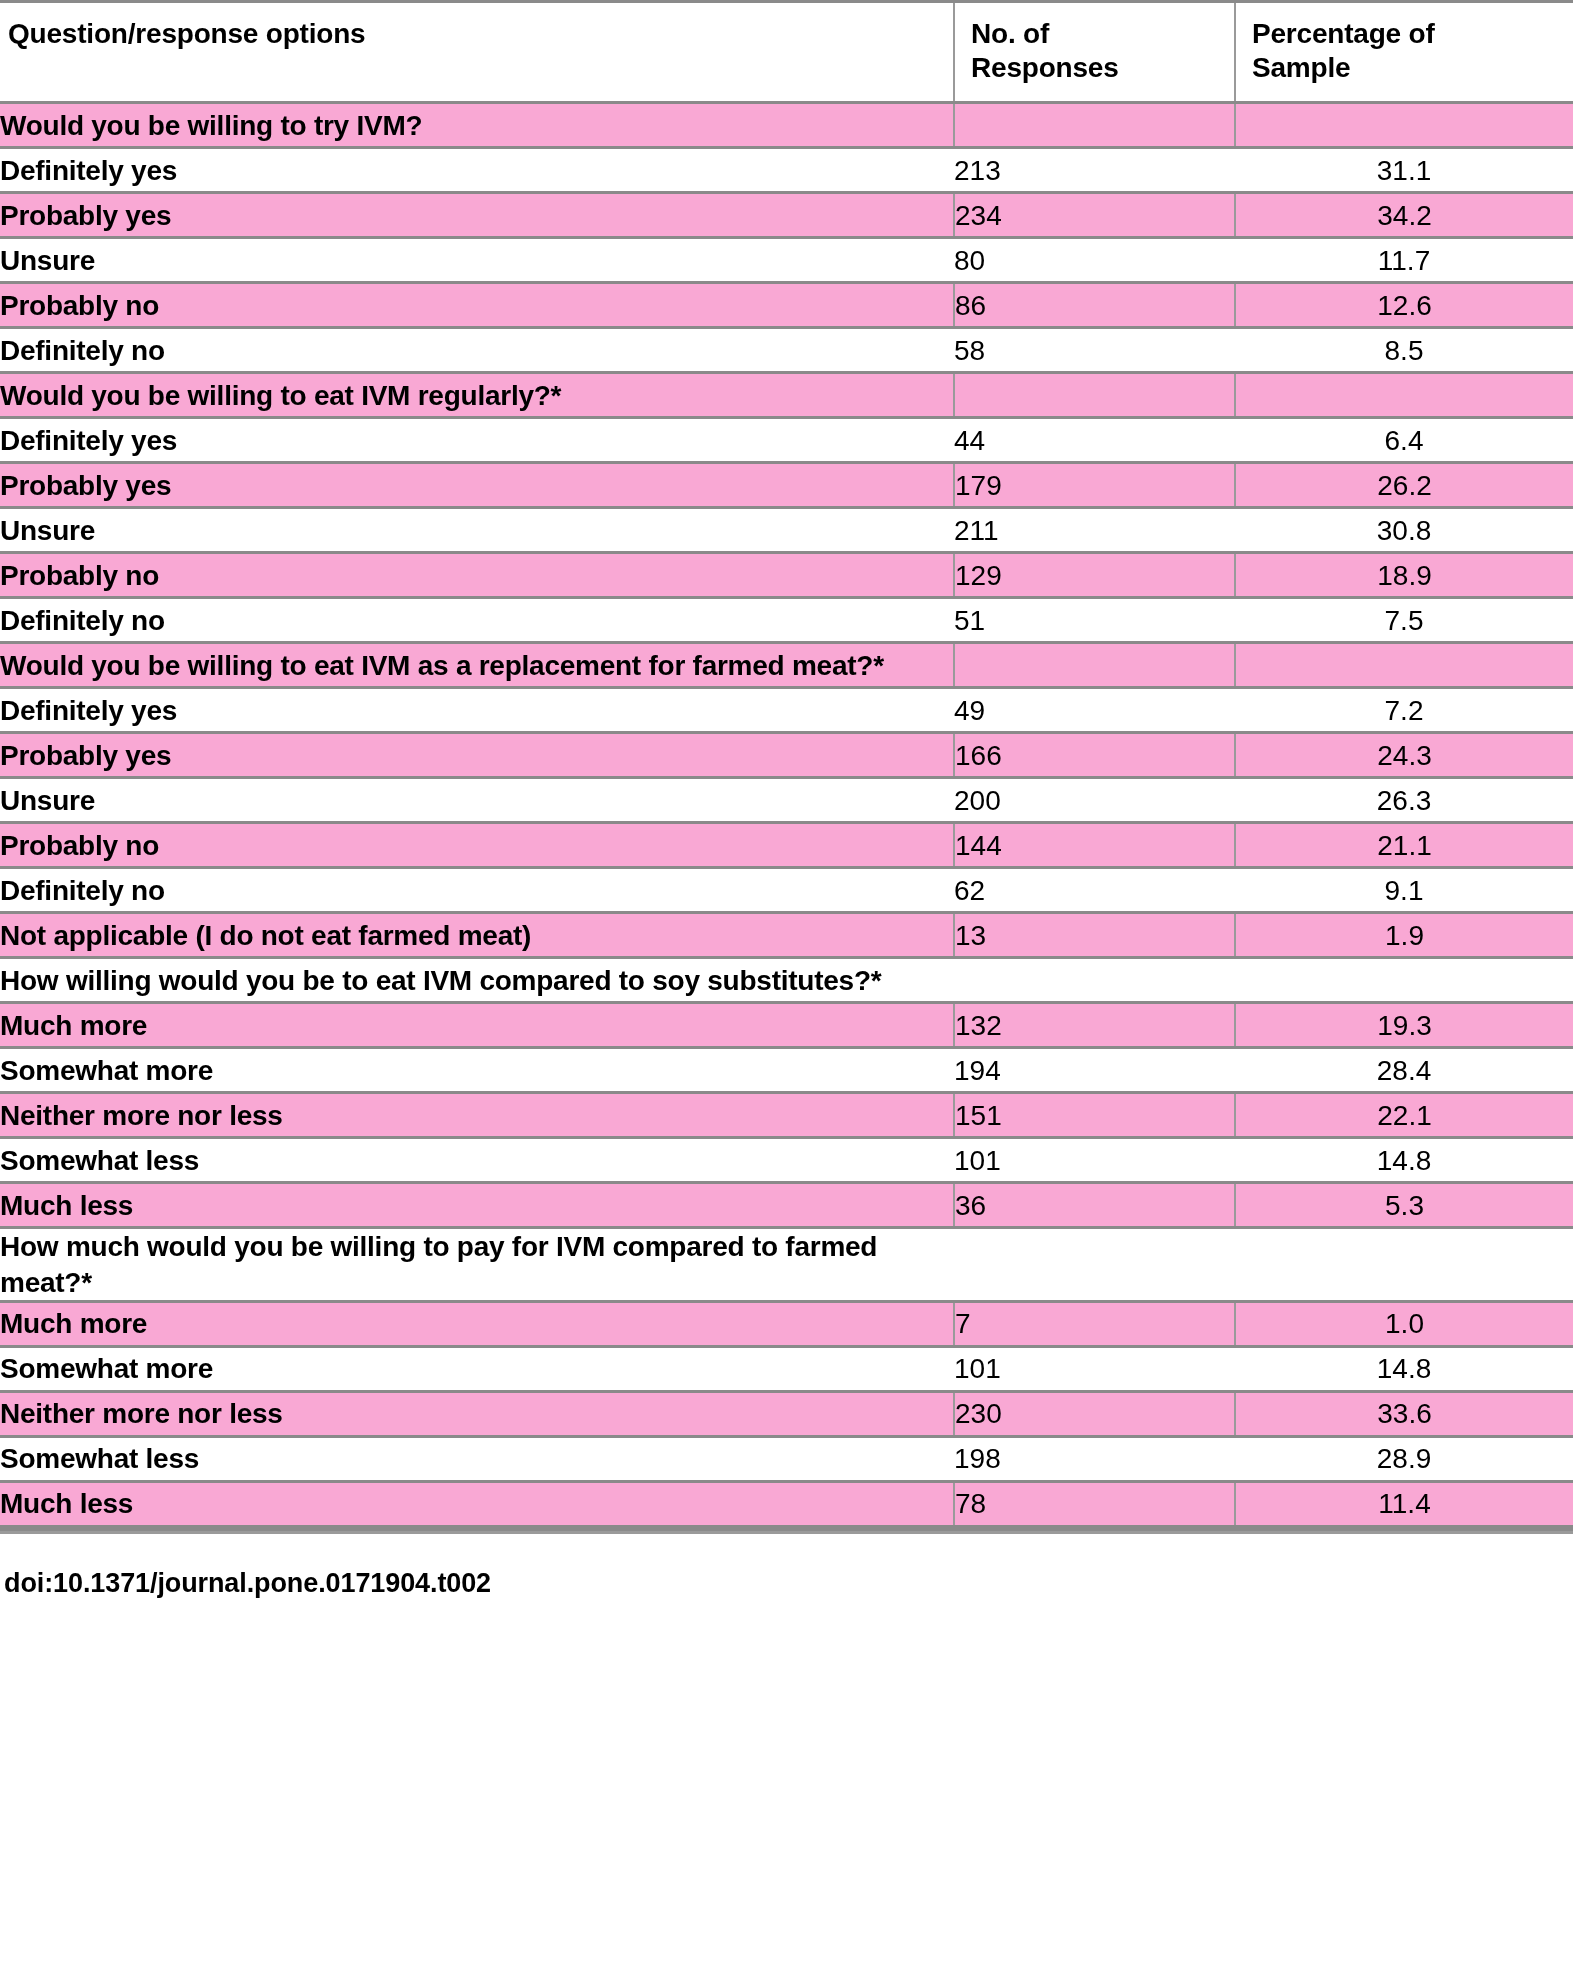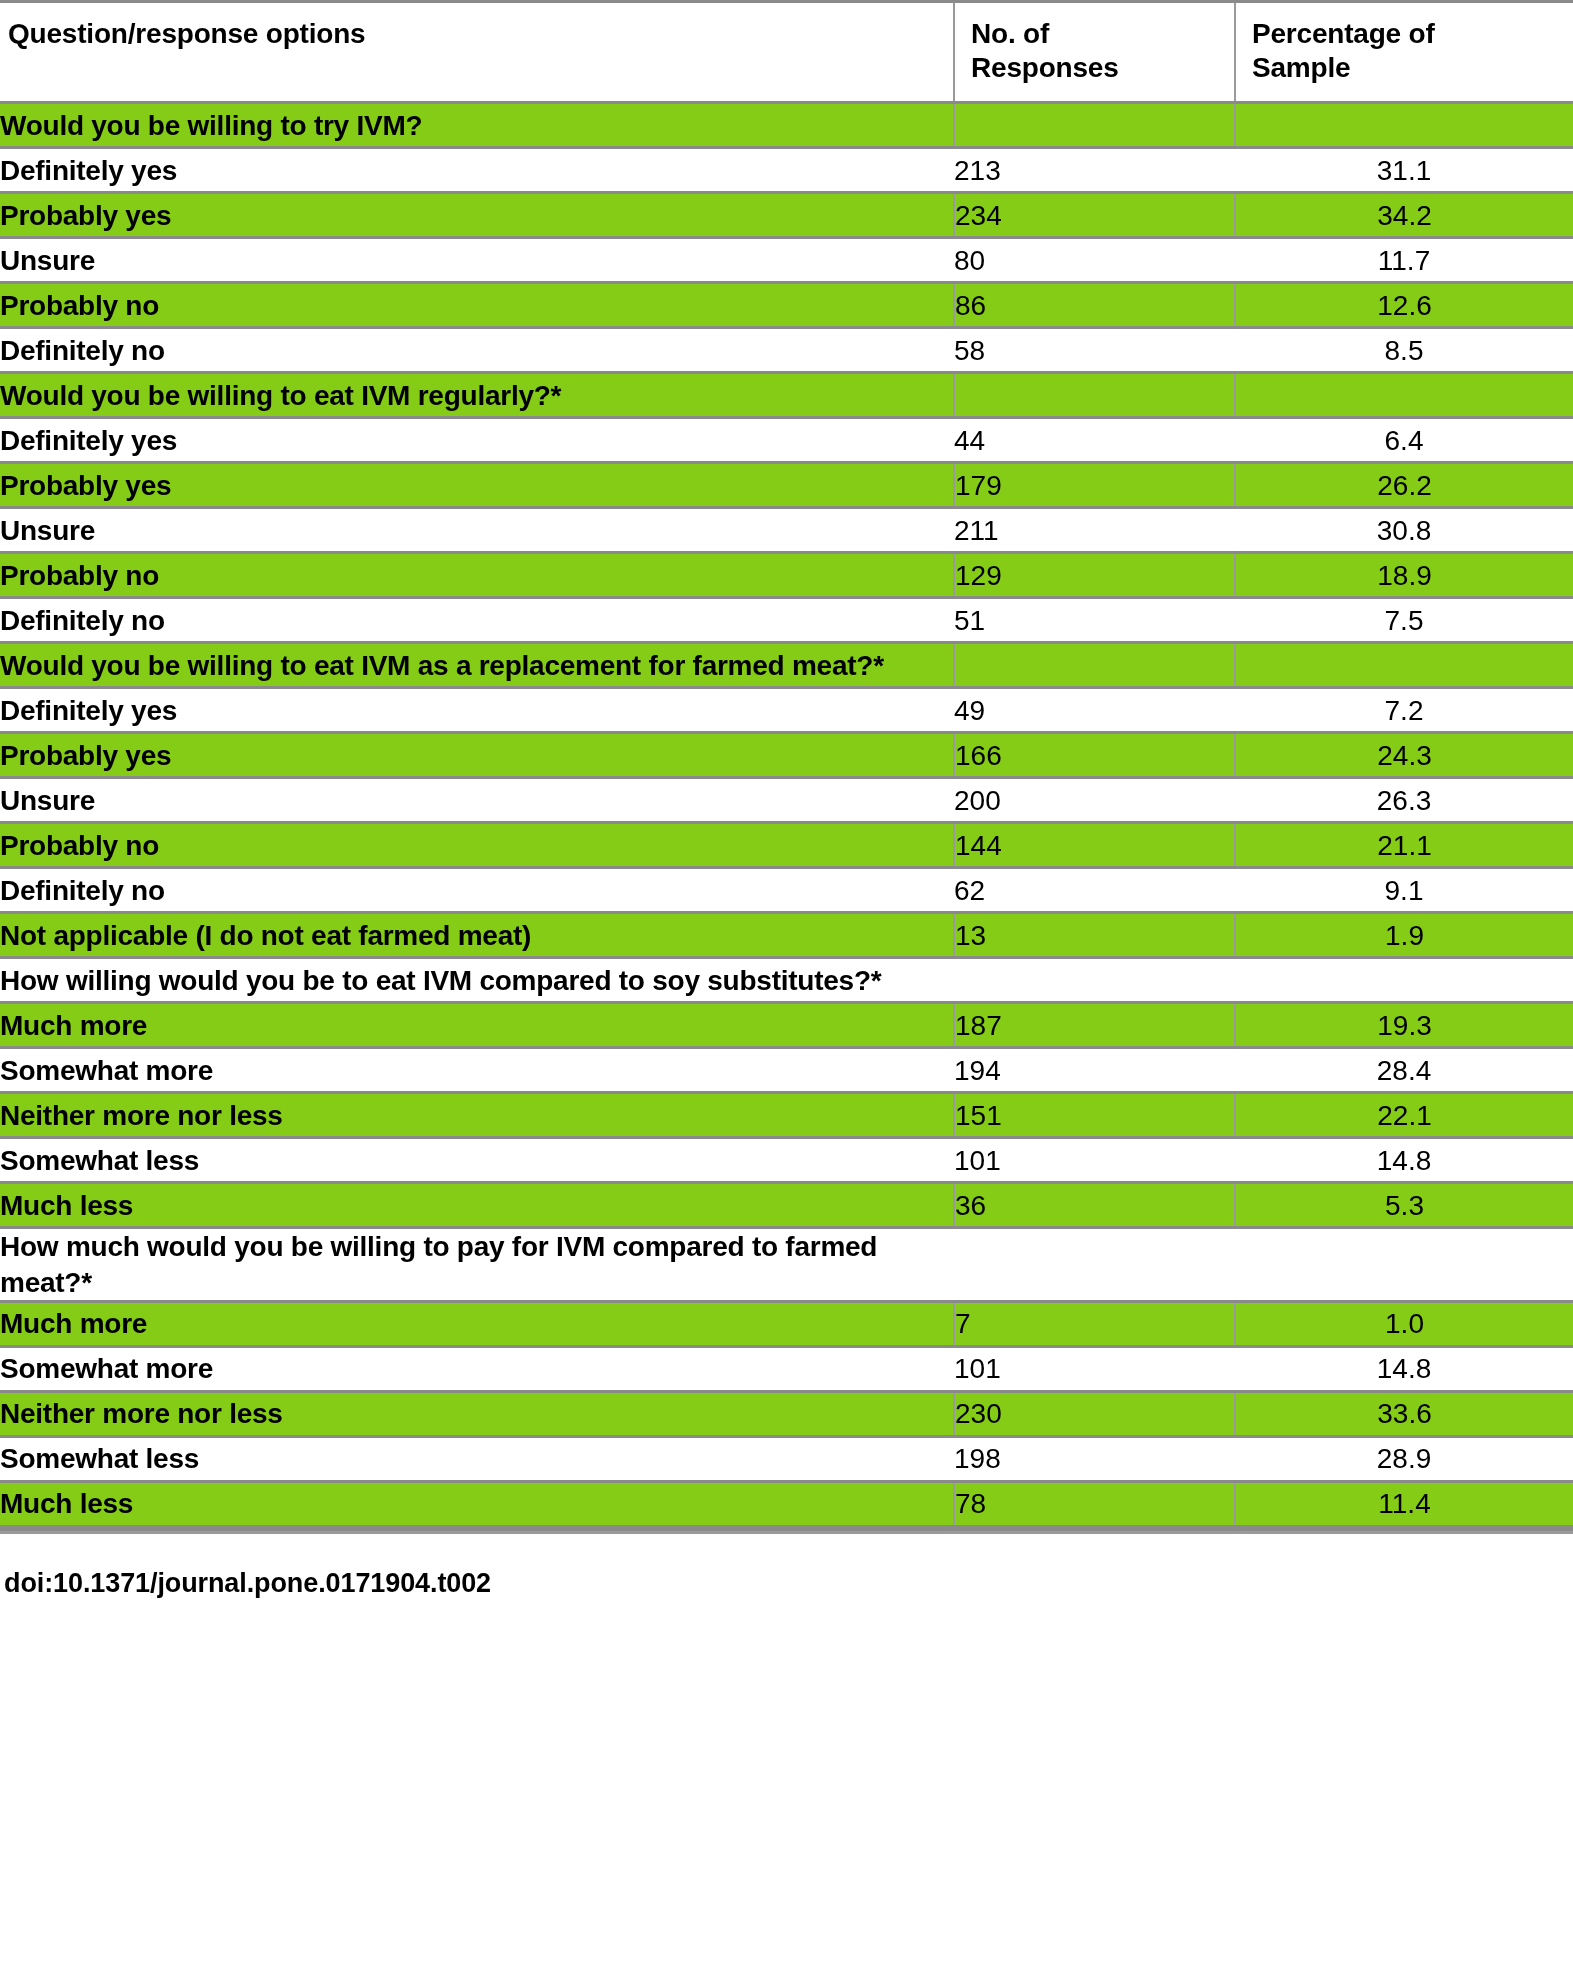--- a/index.html
+++ b/index.html
@@ -62,21 +62,21 @@
   }
 
   
   tr.data-row td,
   tr.question-row td {
     font-size: 28px;
     line-height: 1.26;
     height: 42px;
   }
 
-  tr.shaded { background: #84cc16; }
+  tr.shaded { background: #f9a8d4; }
   tr.plain  { background: #ffffff; }
 
   tr.shaded td {
     border-top: 3px solid #8a8a8a;
     border-bottom: 3px solid #8a8a8a;
   }
 
   td.col-label {
     font-weight: bold;
     text-align: left;
@@ -254,21 +254,21 @@
           <td class="col-count">13</td>
           <td class="col-pct">1.9</td>
         </tr>
         <tr class="question-row plain">
           <td class="col-label">How willing would you be to eat IVM compared to soy substitutes?*</td>
           <td class="col-count"></td>
           <td class="col-pct"></td>
         </tr>
         <tr class="data-row shaded">
           <td class="col-label">Much more</td>
-          <td class="col-count">187</td>
+          <td class="col-count">132</td>
           <td class="col-pct">19.3</td>
         </tr>
         <tr class="data-row plain">
           <td class="col-label">Somewhat more</td>
           <td class="col-count">194</td>
           <td class="col-pct">28.4</td>
         </tr>
         <tr class="data-row shaded">
           <td class="col-label">Neither more nor less</td>
           <td class="col-count">151</td>

